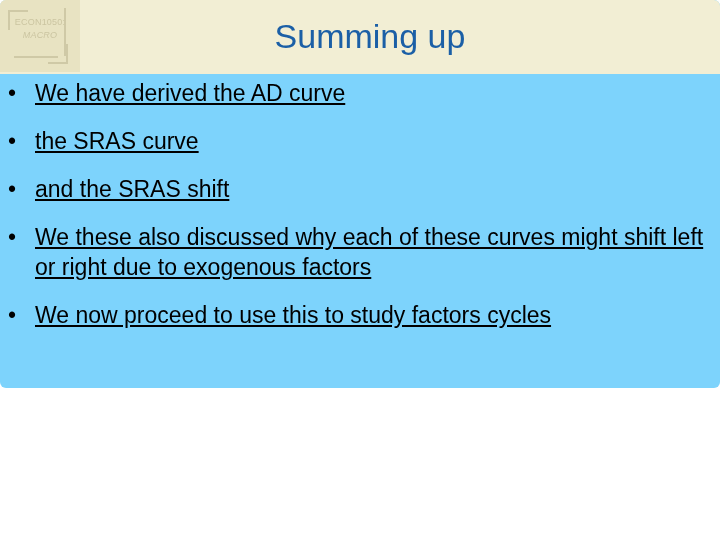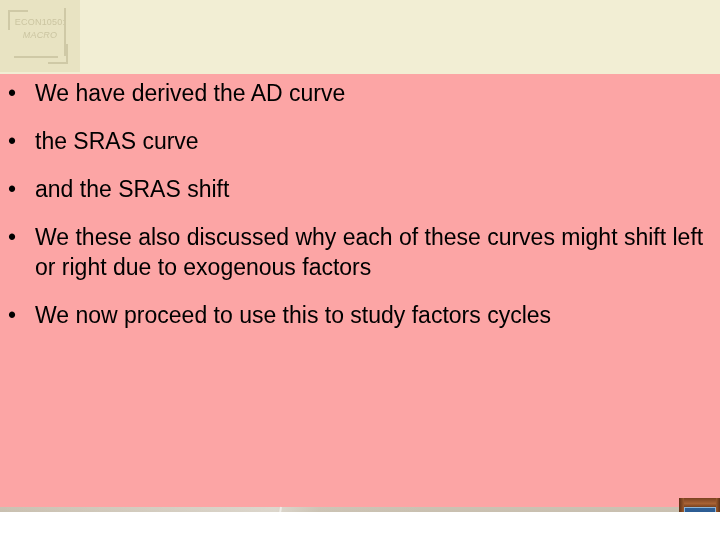--- a/index.html
+++ b/index.html
@@ -10,23 +10,24 @@
     width: 720px;
     height: 540px;
     overflow: hidden;
     background: #ffffff;
     font-family: "Liberation Sans", sans-serif;
   }
 
   #slide {
     position: relative;
     width: 720px;
-    height: 512px;
-    background: #fca5a5;
-    overflow: hidden;
+    height: 388px;
+    background: #7dd3fc;
+    overflow: hidden;
+    border-radius: 6px;
   }
 
   
   #header-band {
     position: absolute;
     left: 0;
     top: 0;
     width: 720px;
     height: 74px;
     background: #f2eed4;
@@ -120,20 +121,21 @@
     position: absolute;
     left: 8px;
     top: 0;
     width: 16px;
     color: #000000;
     font-size: 23px;
     line-height: 30px;
   }
   #bullet-list li .bullet-text {
     display: block;
+    text-decoration: underline;
   }
 
   
   #bottom-band {
     position: absolute;
     left: 0;
     top: 507px;
     width: 720px;
     height: 33px;
     background:
@@ -237,20 +239,21 @@
     <span class="bracket tl"></span>
     <span class="bracket br"></span>
     <span class="bracket right-rule"></span>
     <span class="bracket bottom-rule"></span>
     <div id="logo-text">
       <span>ECON1050:</span>
       <span class="line2">MACRO</span>
     </div>
   </div>
 
+  <div id="slide-title">Summing up</div>
 
   <ul id="bullet-list">
     <li>
       <span class="bullet-marker">•</span>
       <span class="bullet-text">We have derived the AD curve</span>
     </li>
     <li>
       <span class="bullet-marker">•</span>
       <span class="bullet-text">the SRAS curve</span>
     </li>

